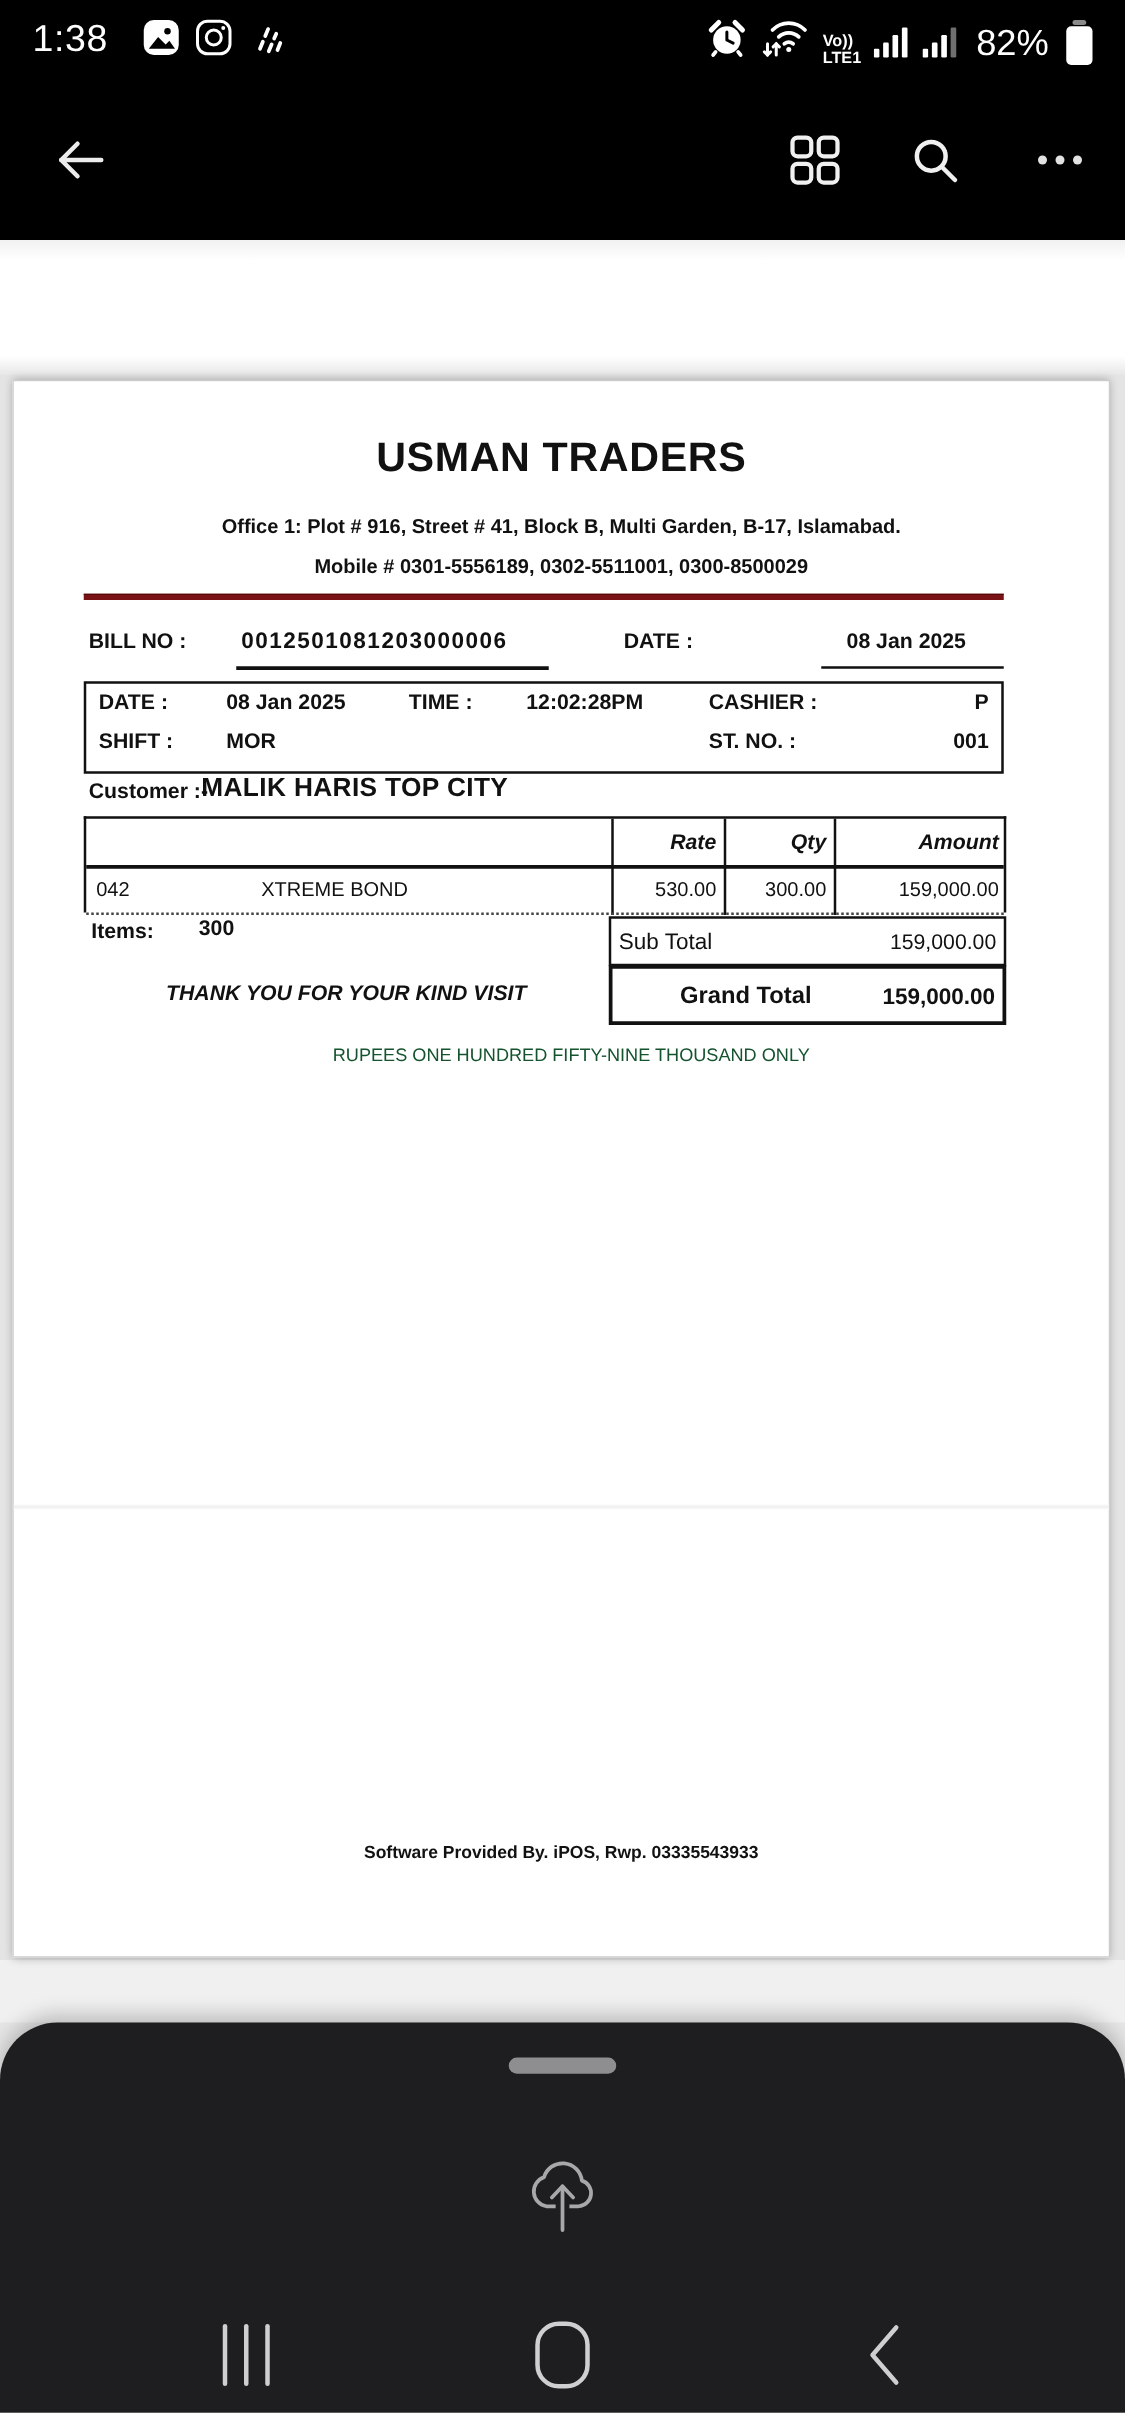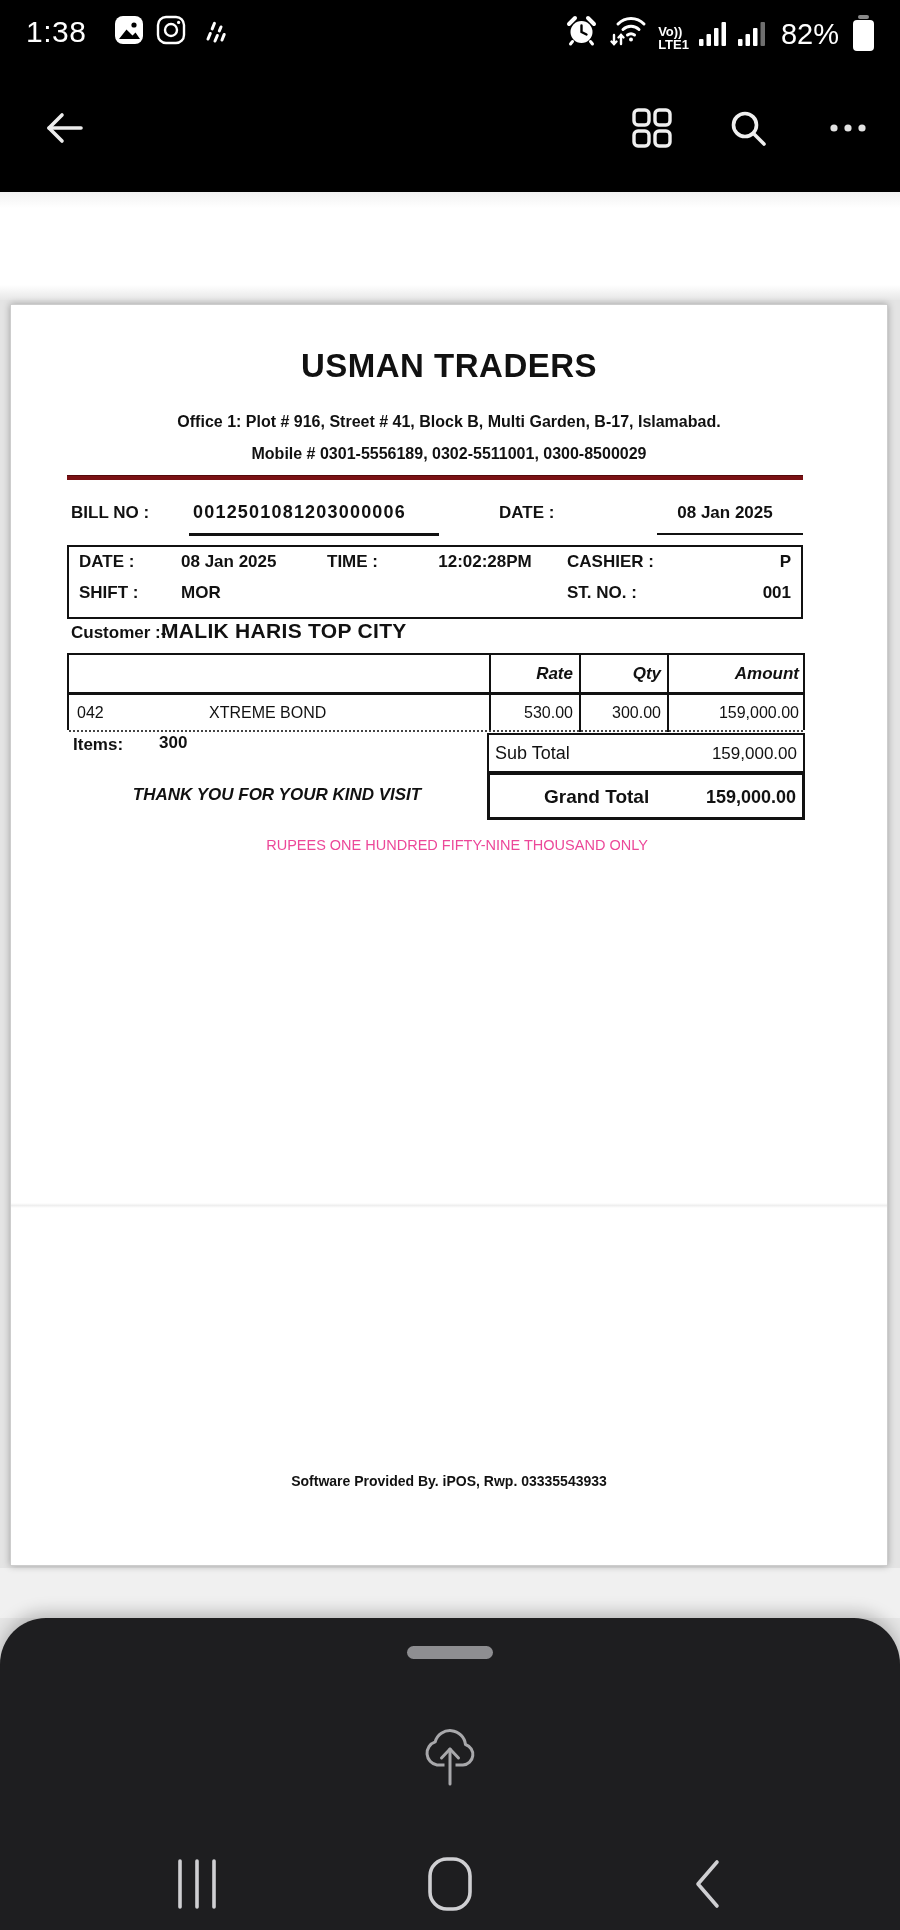--- a/index.html
+++ b/index.html
@@ -50,21 +50,21 @@
   .rc-bill-underline { top:228px; left:178px; width:250px; height:3px; background:#111; }
   .rc-date-label { top:198px; left:488px; font-size:17px; font-weight:bold; }
   .rc-date-value { top:198px; left:638px; width:152px; text-align:center; font-size:17px; font-weight:bold; }
   .rc-date-underline { top:228px; left:646px; width:146px; height:2px; background:#111; }
 
   .rc-infobox { top:240px; left:56px; width:736px; height:74px; border:2px solid #111; }
   .rc-infobox .row { left:0; width:100%; height:30px; }
   .rc-infobox .r1 { top:5px; } .rc-infobox .r2 { top:36px; }
   .rc-infobox span { font-size:17px; font-weight:bold; white-space:nowrap; }
   .ib-l1 { left:10px; } .ib-v1 { left:112px; }
-  .ib-l2 { left:258px; } .ib-v2 { left:352px; width:128px; text-align:center; }
+  .ib-l2 { left:258px; } .ib-v2 { left:352px; width:128px; text-align:left; }
   .ib-l3 { left:498px; } .ib-v3 { right:10px; }
 
   .rc-cust-label { top:318px; left:60px; font-size:17px; font-weight:bold; }
   .rc-cust-name { top:314px; left:150px; font-size:21px; font-weight:bold; letter-spacing:.3px; }
 
   .rc-table { top:348px; left:56px; width:738px; height:77px;
     border-top:2px solid #111; border-left:2px solid #111; border-right:2px solid #111; }
   .rc-th-row { top:0; left:0; width:100%; height:40px; border-bottom:3px solid #111; }
   .rc-td-row { top:43px; left:0; width:100%; height:34px; border-bottom:2px dotted #444; }
   .col-sep { top:0; width:0; height:77px; border-left:2px solid #111; }
@@ -86,21 +86,21 @@
 
   .rc-subbox { top:428px; left:476px; width:318px; height:40px; border:2px solid #111; }
   .rc-sub-label { top:8px; left:6px; font-size:18px; }
   .rc-sub-val { top:9px; right:6px; font-size:17px; }
   .rc-grandbox { top:467px; left:476px; width:318px; height:48px; border:3px solid #111; }
   .rc-grand-label { top:11px; left:6px; font-size:19px; font-weight:bold;margin-left:48px; }
   .rc-grand-val { top:12px; right:6px; font-size:18px; font-weight:bold; }
 
   .rc-thankyou { top:480px; left:56px; width:420px; text-align:center;
     font-size:17px; font-weight:bold; font-style:italic; }
-  .rc-words { top:532px; left:0; width:100%; text-align:center; font-size:14.5px; color:#ec4899;padding-left:16px; }
+  .rc-words { top:532px; left:0; width:100%; text-align:center; font-size:14.5px; color:#14532d;padding-left:16px; }
 
   .rc-pagebreak { top:898px; left:0; width:100%; height:5px;
     background:linear-gradient(180deg,#ffffff,#efefef 50%,#ffffff); }
 
   .rc-footer { top:1168px; left:0; width:100%; text-align:center; font-size:14px; font-weight:bold; }
 
   
   .sheet { position:absolute; left:0; top:1618px; width:900px; height:312px; background:#1e1e20;
     border-radius:46px 46px 0 0; box-shadow:0 -6px 16px rgba(0,0,0,.22); }
   .sheet-handle { position:absolute; top:28px; left:50%; transform:translateX(-50%);

